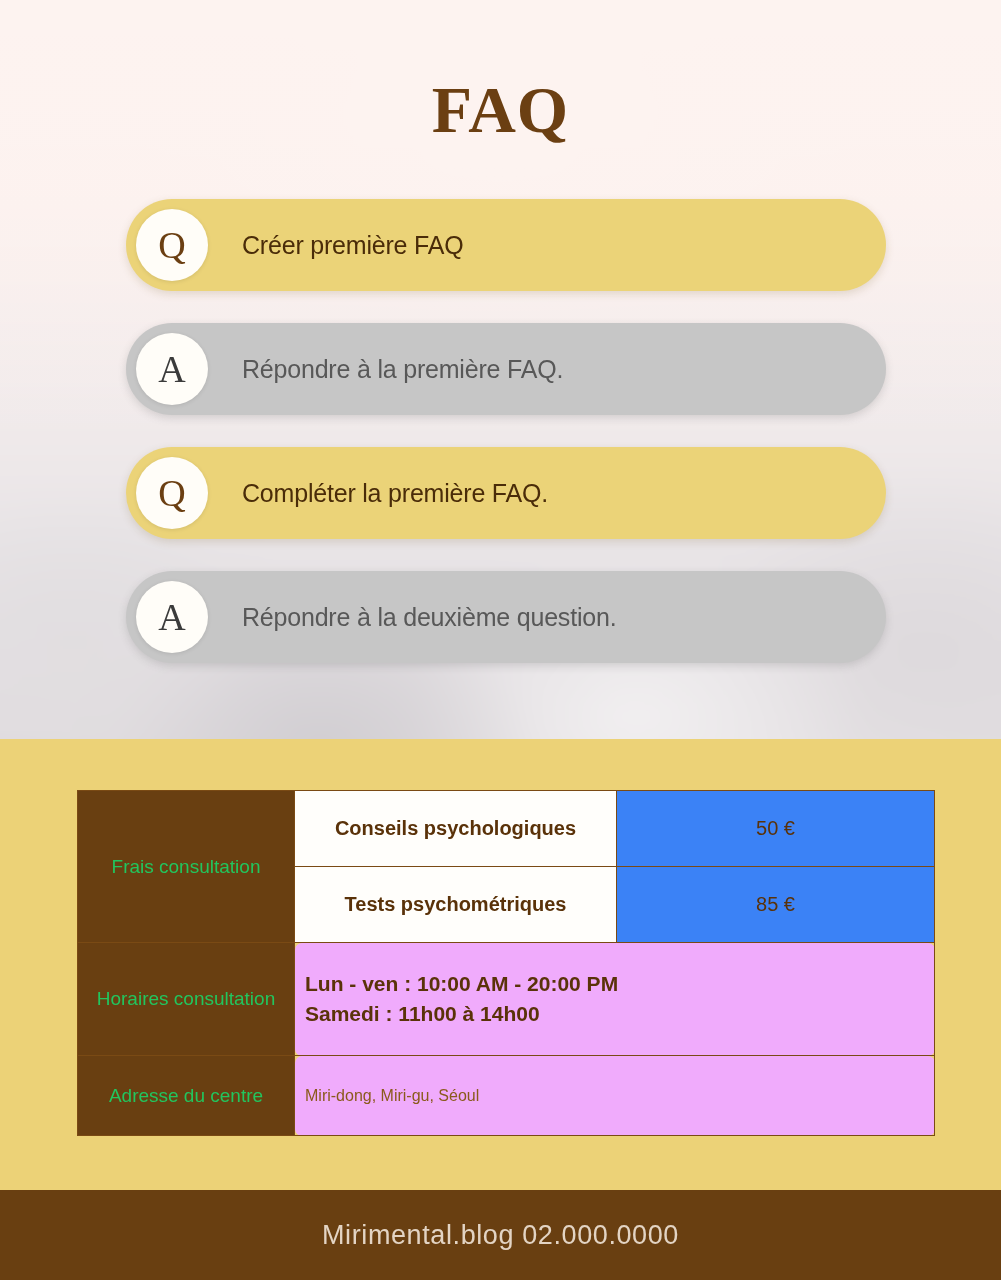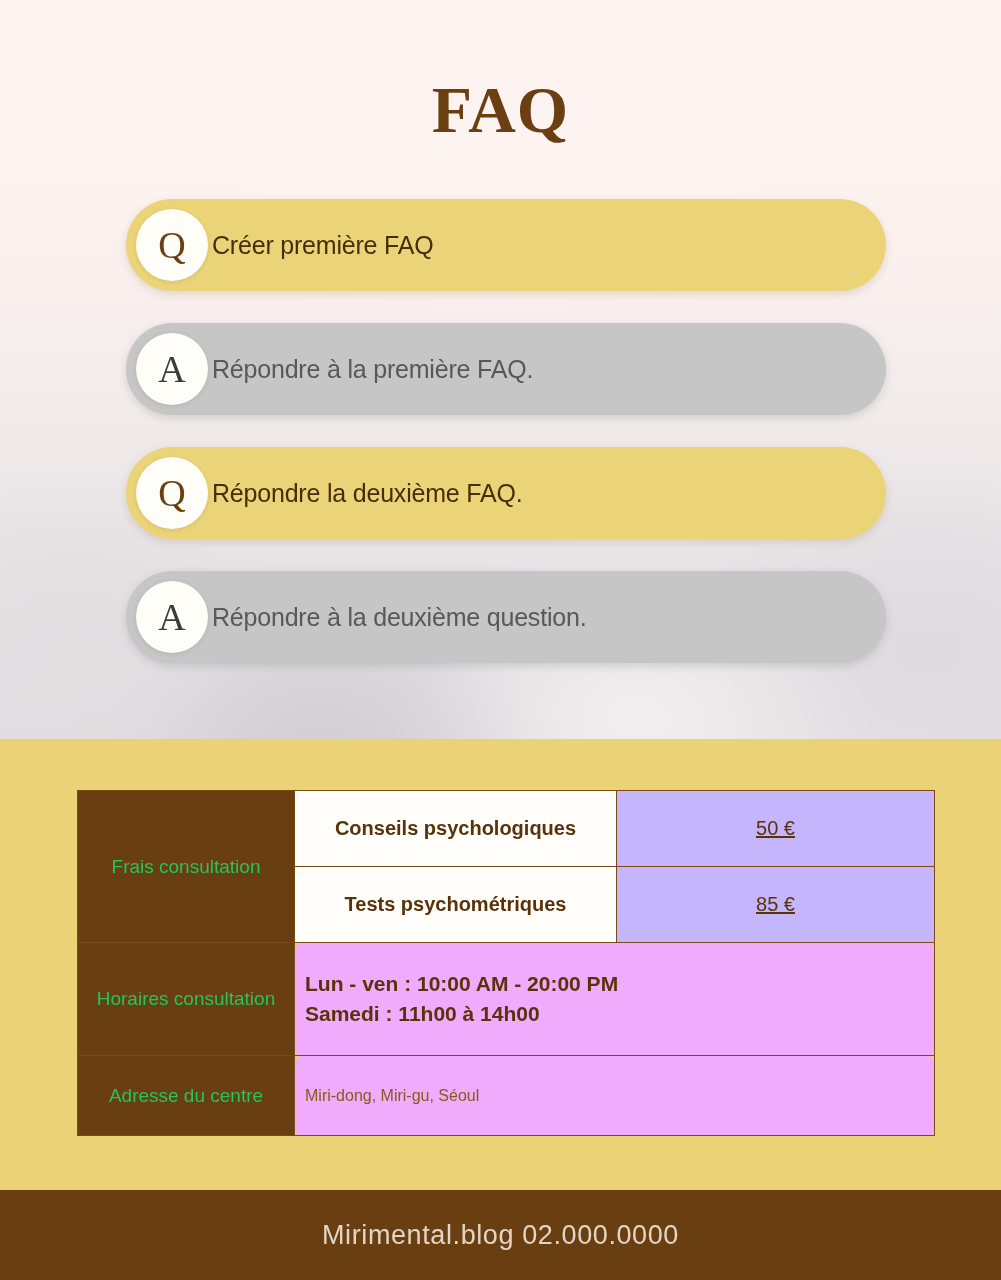--- a/index.html
+++ b/index.html
@@ -97,21 +97,21 @@
     justify-content:center;
     font-family:"Liberation Serif", serif;
     font-size:38px;
     font-weight:400;
     box-shadow:0 1px 4px rgba(0,0,0,0.10);
   }
   .faq-row.q .badge { color:#6b3f12; }
   .faq-row.a .badge { color:#3b3b3b; }
 
   .faq-text {
-    margin-left:86px;
+    margin-left:116px;
     font-size:25px;
     letter-spacing:-0.2px;
   }
   .faq-row.q .faq-text { color:#4a2c09; font-weight:500; }
   .faq-row.a .faq-text { color:#585858; font-weight:400; }
 
   
   .band {
     position:absolute;
     left:0; top:739px;
@@ -145,27 +145,26 @@
     background:#fffefb;
     color:#5a3209;
     font-size:20px;
     font-weight:700;
     text-align:center;
     height:76px;
     padding:10px 8px;
   }
   .price-cell {
     width:318px;
-    background:#c4b5fd;
+    background:#3b82f6;
     color:#5a3209;
     font-size:20px;
     font-weight:400;
     text-align:center;
     padding:10px 24px;
-    text-decoration:underline;
   }
   .wide-cell {
     background:#f0abfc;
     color:#5a3209;
     text-align:left;
     padding:14px 10px;
     border-radius:7px;
   }
   .hours-line {
     font-size:21px;
@@ -216,21 +215,21 @@
       <div class="faq-text">Créer première FAQ</div>
     </div>
 
     <div class="faq-row a">
       <div class="badge">A</div>
       <div class="faq-text">Répondre à la première FAQ.</div>
     </div>
 
     <div class="faq-row q">
       <div class="badge">Q</div>
-      <div class="faq-text">Répondre la deuxième FAQ.</div>
+      <div class="faq-text">Compléter la première FAQ.</div>
     </div>
 
     <div class="faq-row a">
       <div class="badge">A</div>
       <div class="faq-text">Répondre à la deuxième question.</div>
     </div>
 
   </div>
 </div>
 

